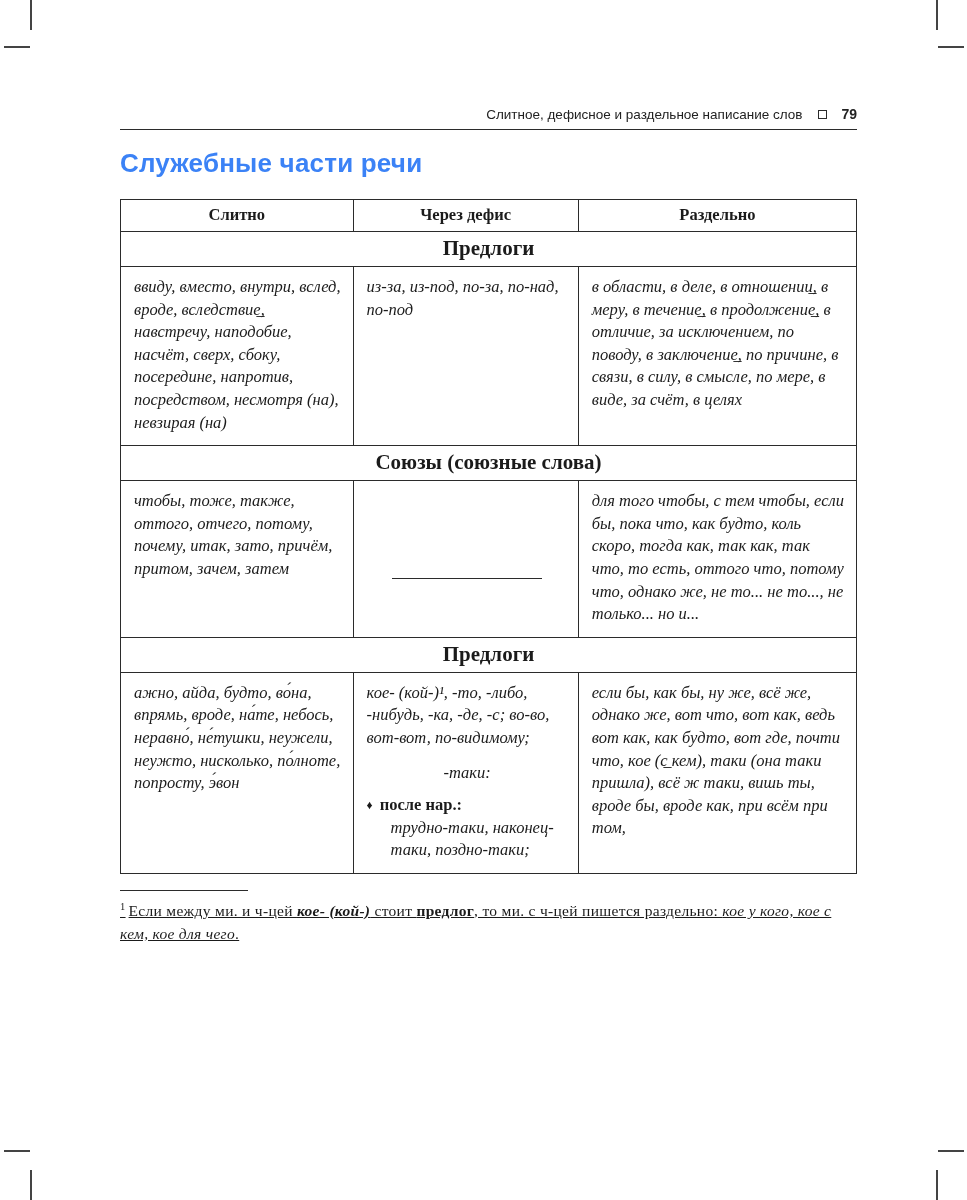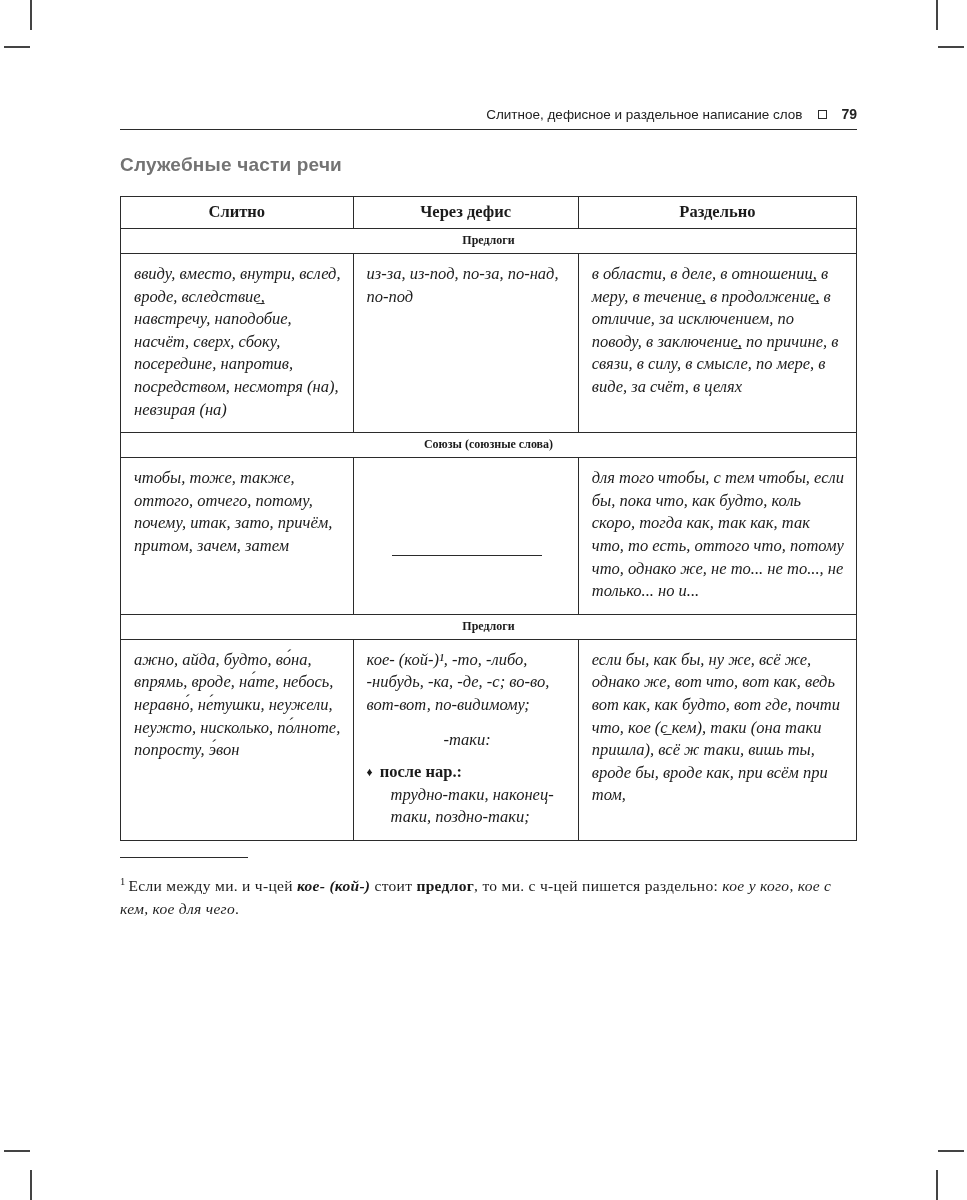--- a/index.html
+++ b/index.html
@@ -23,43 +23,43 @@
     padding-bottom:7px; border-bottom:1.6px solid #2b2b2b;
   }
   .square-icon {
     width:9px; height:9px; border:1.4px solid #2b2b2b; display:inline-block;
     margin:0 14px 0 16px; flex:0 0 auto;
   }
   .page-number { font-weight:bold; font-size:14px; }
 
   .page-heading {
     font-family:"Liberation Sans", sans-serif; font-weight:bold;
-    font-size:19px; margin-top:24px; letter-spacing:.2px; color:#737373;
+    font-size:26px; margin-top:18px; letter-spacing:.2px; color:#3b82f6;
   }
 
   table.rules { border-collapse:collapse; width:100%; margin-top:20px; table-layout:fixed; }
   table.rules col.c1 { width:31.6%; }
   table.rules col.c2 { width:30.6%; }
   table.rules col.c3 { width:37.8%; }
   th, td { border:1.2px solid #2b2b2b; vertical-align:top; }
   th { font-size:16.5px; font-weight:bold; text-align:center; padding:5px 6px 6px;margin-left:40px; }
-  td.band { font-size:12px; font-weight:bold; text-align:center; padding:4px 6px 5px; }
+  td.band { font-size:21px; font-weight:bold; text-align:center; padding:4px 6px 5px; }
   td.cell { font-style:italic; font-size:16.5px; line-height:1.37; padding:9px 10px 11px 13px; }
 
   .dash-cell { position:relative; }
   .empty-line { width:150px; border-top:1.5px solid #2b2b2b; margin:88px auto 0 auto; }
 
   .taki-head { margin-top:12px;text-align:center; }
   .bullet-line { margin-top:10px; font-style:normal; }
   .bullet-glyph { font-size:12px; margin-right:7px; position:relative; top:-1px; }
   .bold-roman { font-style:normal; font-weight:bold;margin-top:28px; }
   .bullet-examples { margin-left:24px; }
 
   .footnote-separator { width:128px; border-top:1.3px solid #2b2b2b; margin-top:16px; }
-  .footnote { font-size:15.5px; line-height:1.5; margin-top:16px; letter-spacing:.3px; }
+  .footnote { font-size:15.5px; line-height:1.5; margin-top:8px; letter-spacing:.3px;text-decoration:underline; }
   .footnote sup { font-size:10.5px; margin-right:3px; }
   .fn-bi { font-weight:bold; font-style:italic; }
   .fn-b  { font-weight:bold; }
   .fn-i  { font-style:italic; }
 </style>
 </head>
 <body>
 
 <div>
   <div class="crop v" style="left:30px; top:0;"></div>

